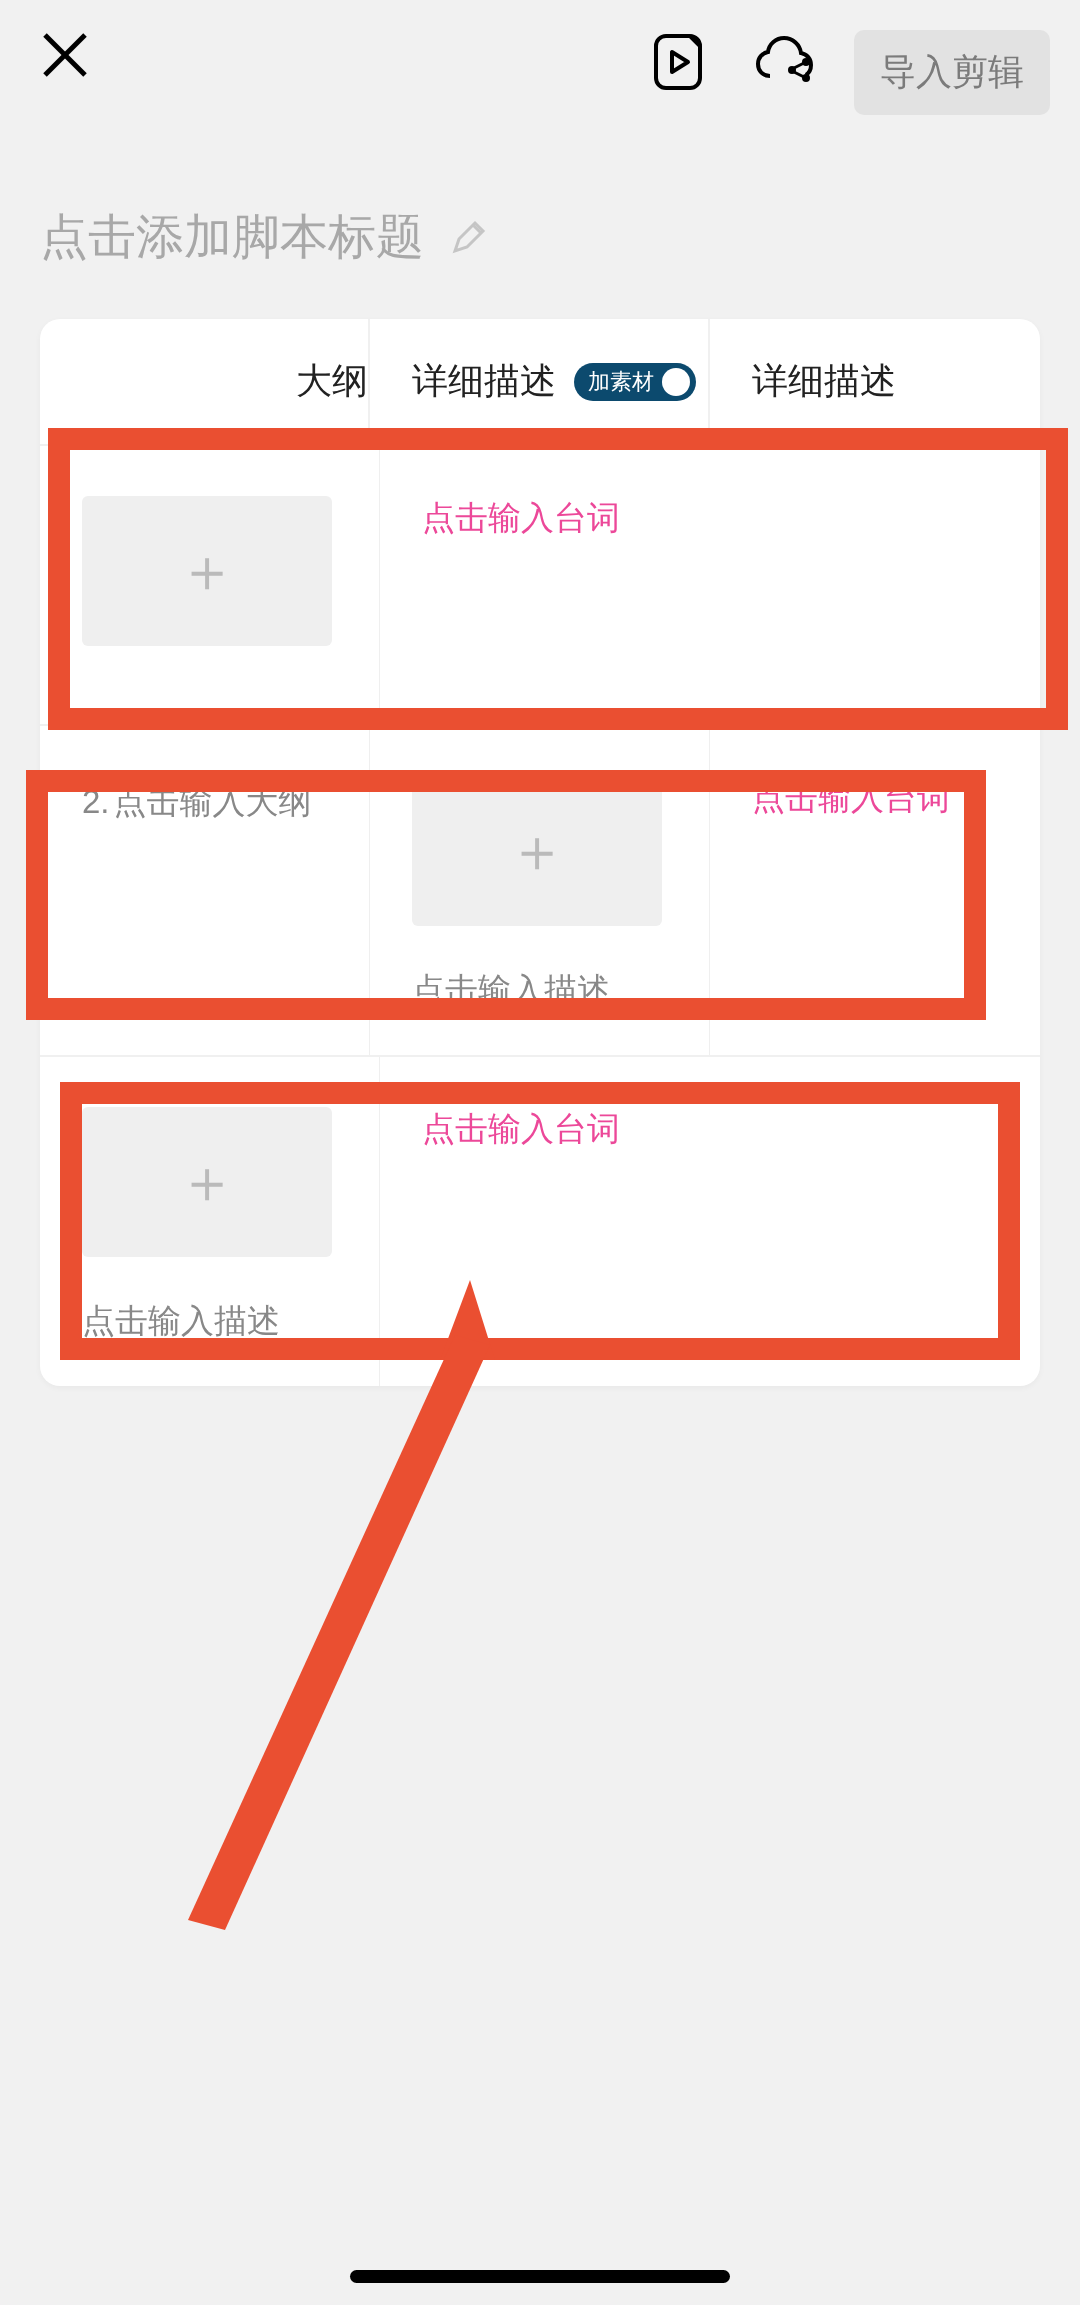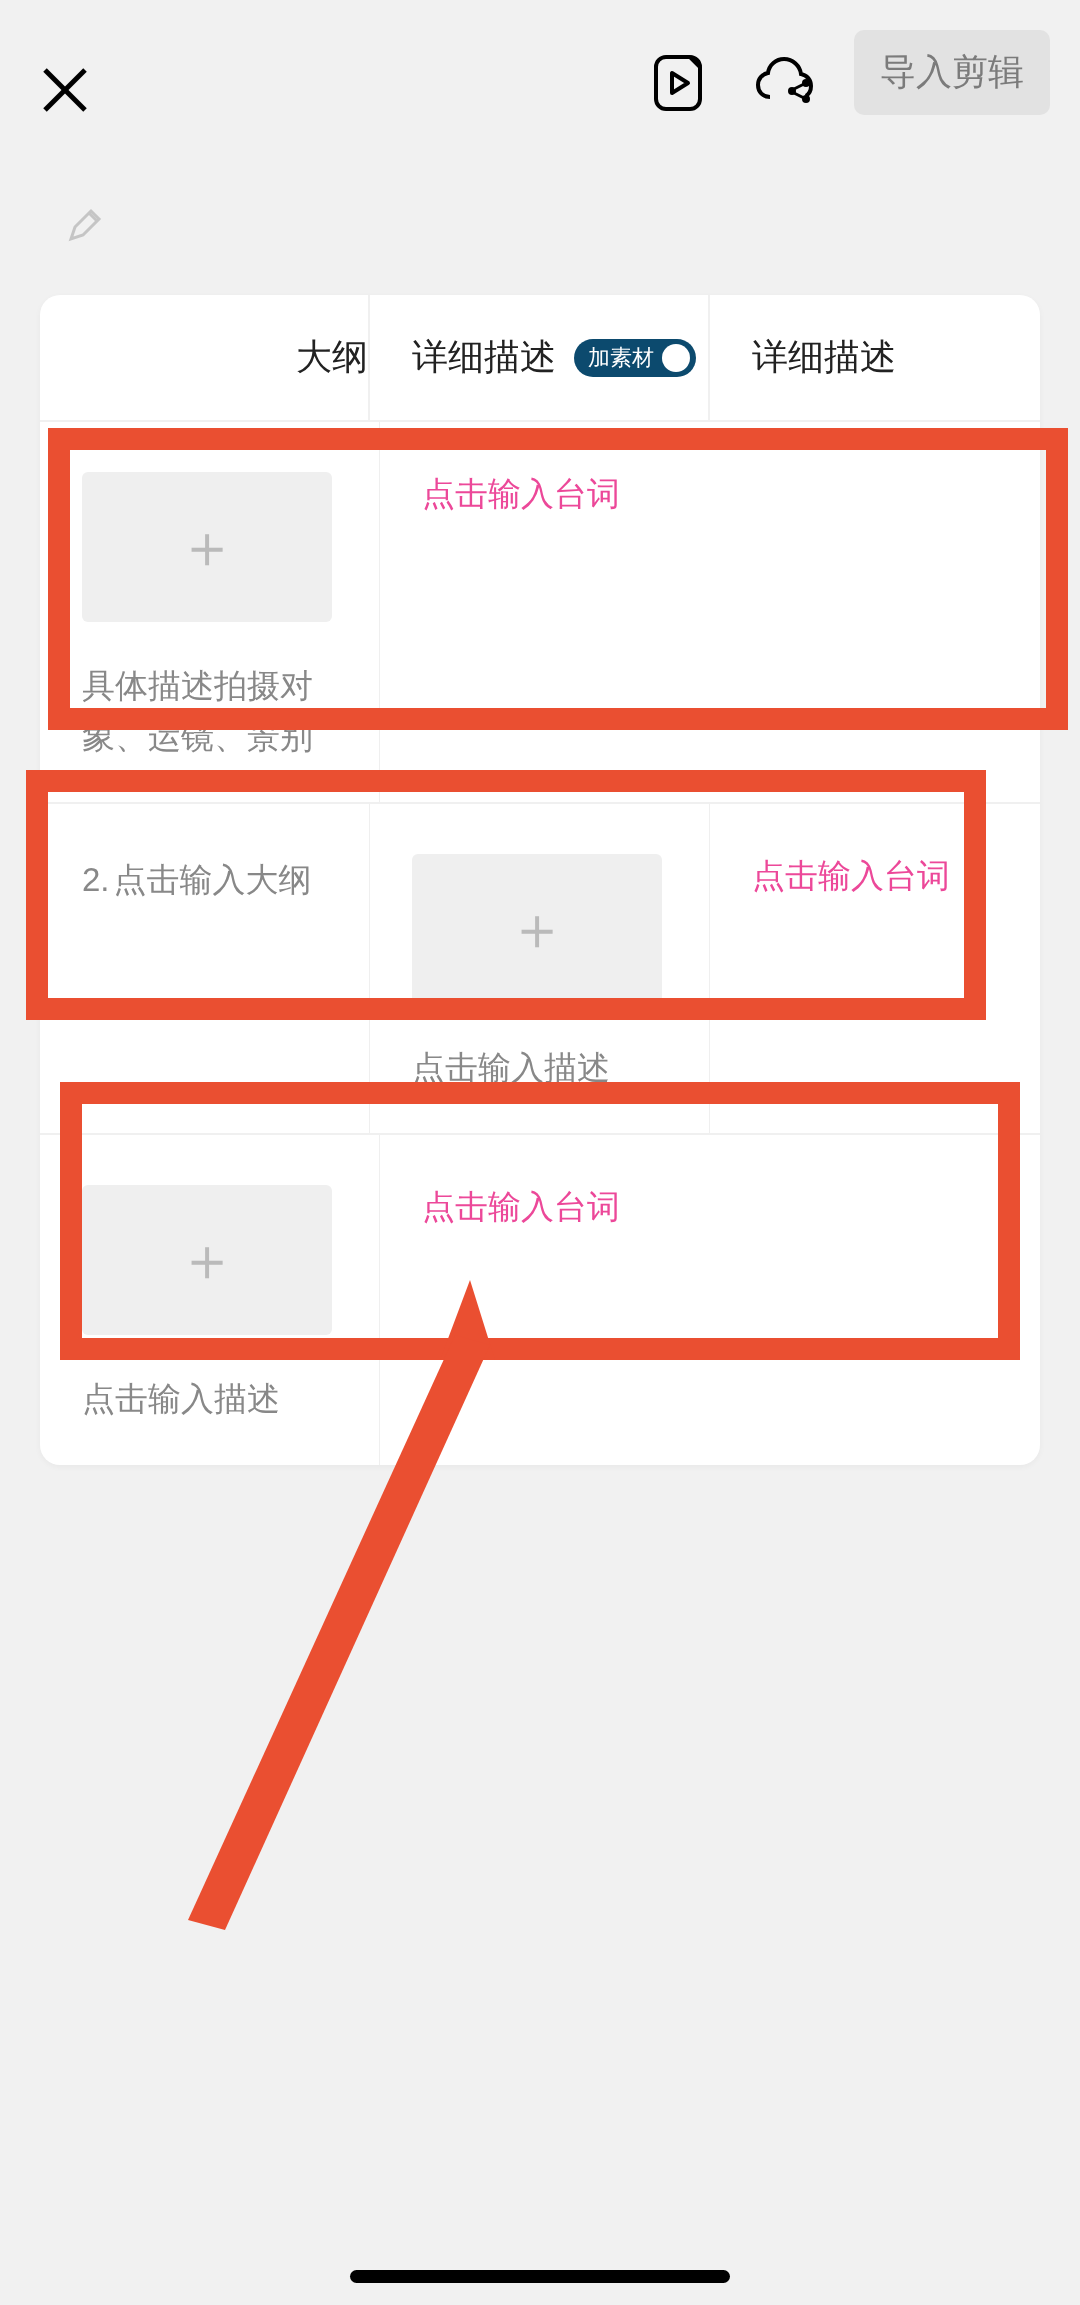--- a/index.html
+++ b/index.html
@@ -8,21 +8,21 @@
     height: 2305px;
     background: #f1f1f1;
     font-family: -apple-system, BlinkMacSystemFont, "Segoe UI", sans-serif;
     position: relative;
     overflow: hidden;
   }
 
   
   .header {
     display: flex;
-    align-items: flex-end;
+    align-items: flex-start;
     padding: 30px 30px 30px 40px;
   }
   .close-x {
     width: 50px; height: 50px;
     stroke: #000; stroke-width: 5;
     cursor: pointer;
   }
   .header-spacer { flex: 1; }
   .doc-play-icon, .cloud-icon {
     width: 64px; height: 64px;
@@ -187,20 +187,21 @@
     <circle cx="56" cy="32" r="4" fill="#000"></circle>
     <circle cx="56" cy="48" r="4" fill="#000"></circle>
     <line x1="44" y1="38" x2="54" y2="33" stroke="#000" stroke-width="3"></line>
     <line x1="44" y1="42" x2="54" y2="47" stroke="#000" stroke-width="3"></line>
   </svg>
 
   <button class="import-btn">导入剪辑</button>
 </div>
 
 <div class="title-row">
+  <span class="title-placeholder">点击添加脚本标题</span>
   <svg class="pencil-icon" viewBox="0 0 40 40">
     <path d="M6 34l4-12 16-16 8 8-16 16-12 4z"></path>
     <path d="M24 8l8 8"></path>
   </svg>
 </div>
 
 <div class="card">
   <div class="tab-header">
     <div class="tab-col col-outline">
       <span>大纲</span>
@@ -215,21 +216,20 @@
     <div class="tab-col col-dialog">
       <span>详细描述</span>
     </div>
   </div>
 
   <div class="row">
     <div class="cell cell-detail">
       <div class="add-box">
         <span class="plus">＋</span>
       </div>
-      <div class="detail-desc">具体描述拍摄对象、运镜、景别</div>
     </div>
     <div class="cell cell-dialog">
       <div class="dialog-text">点击输入台词</div>
     </div>
   </div>
 
   <div class="row">
     <div class="cell cell-outline">
       <div class="outline-text">
         <span class="num">2.</span><span>点击输入大纲</span>

